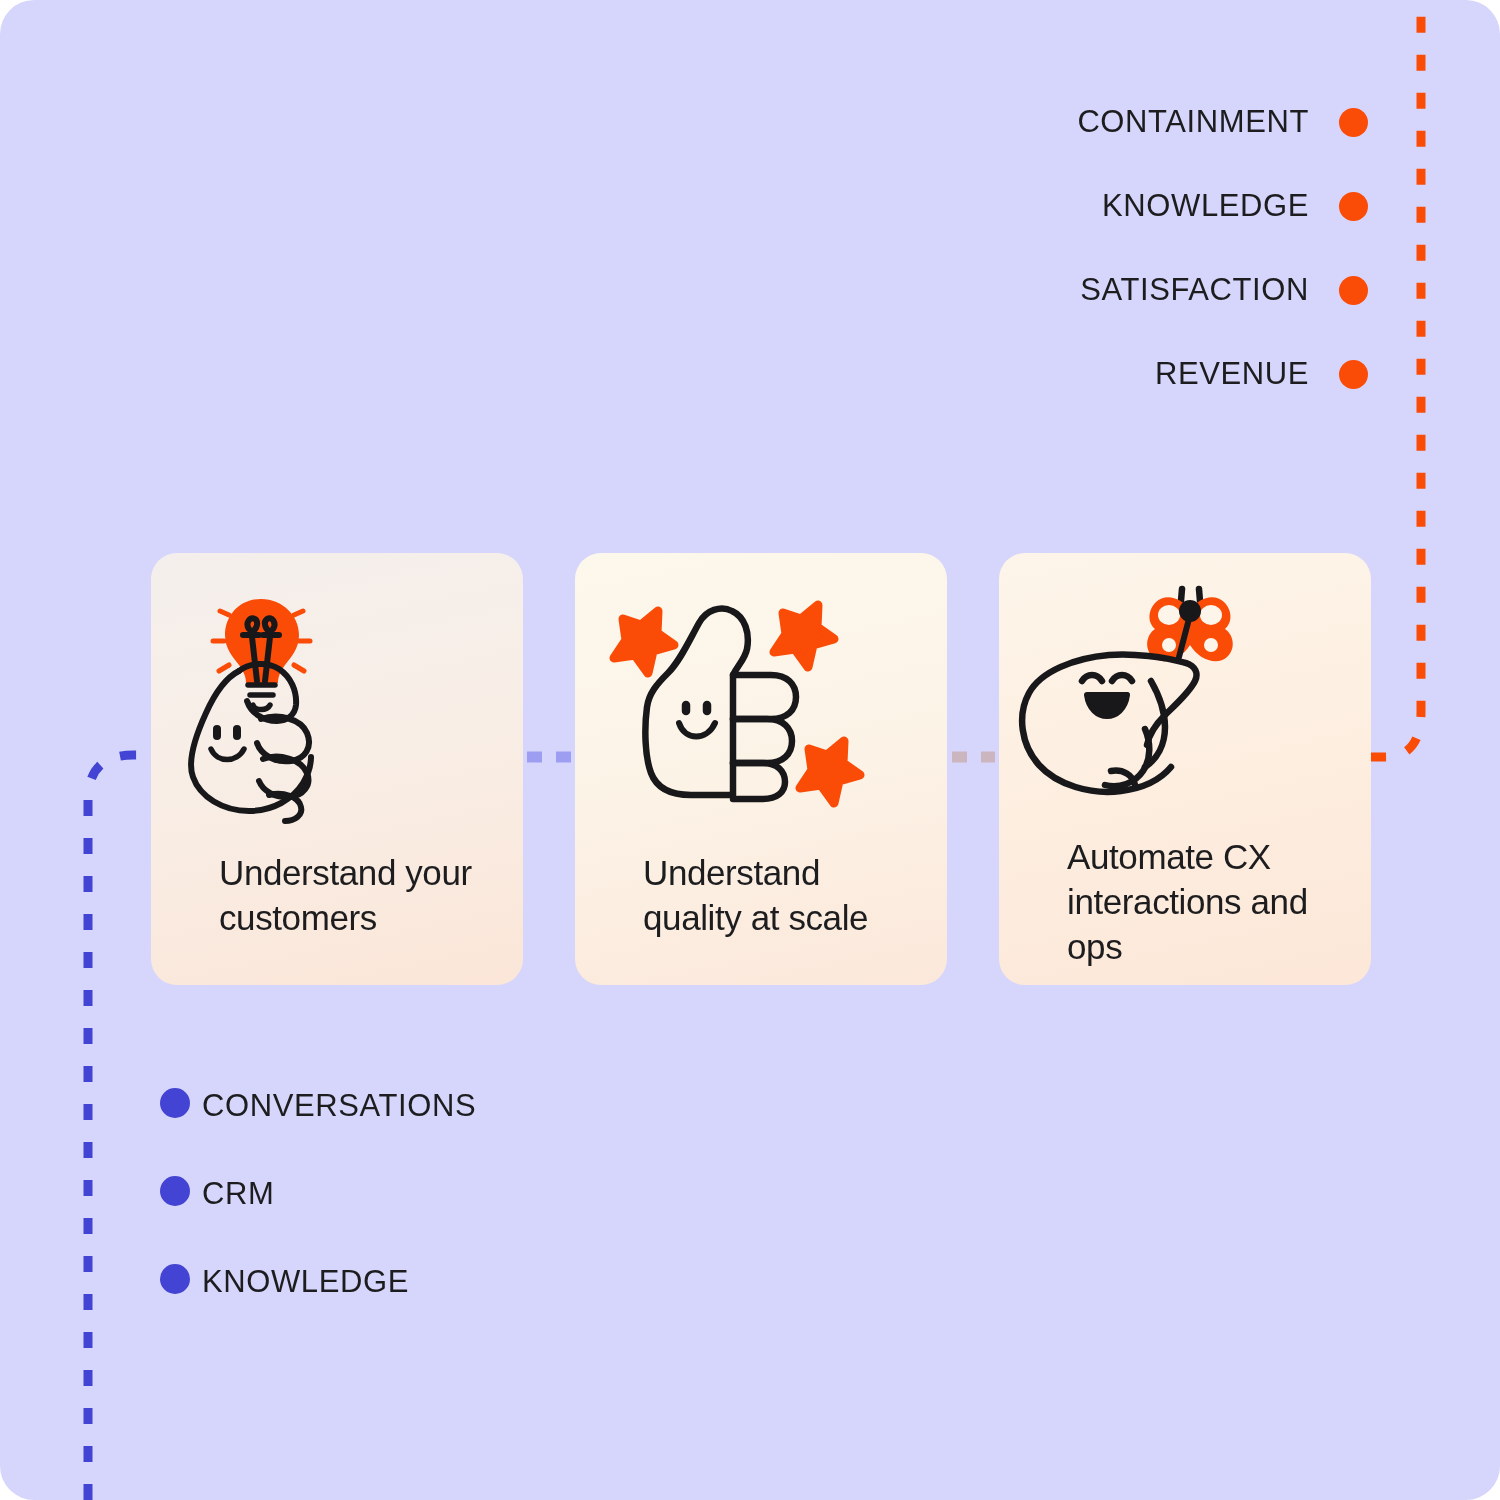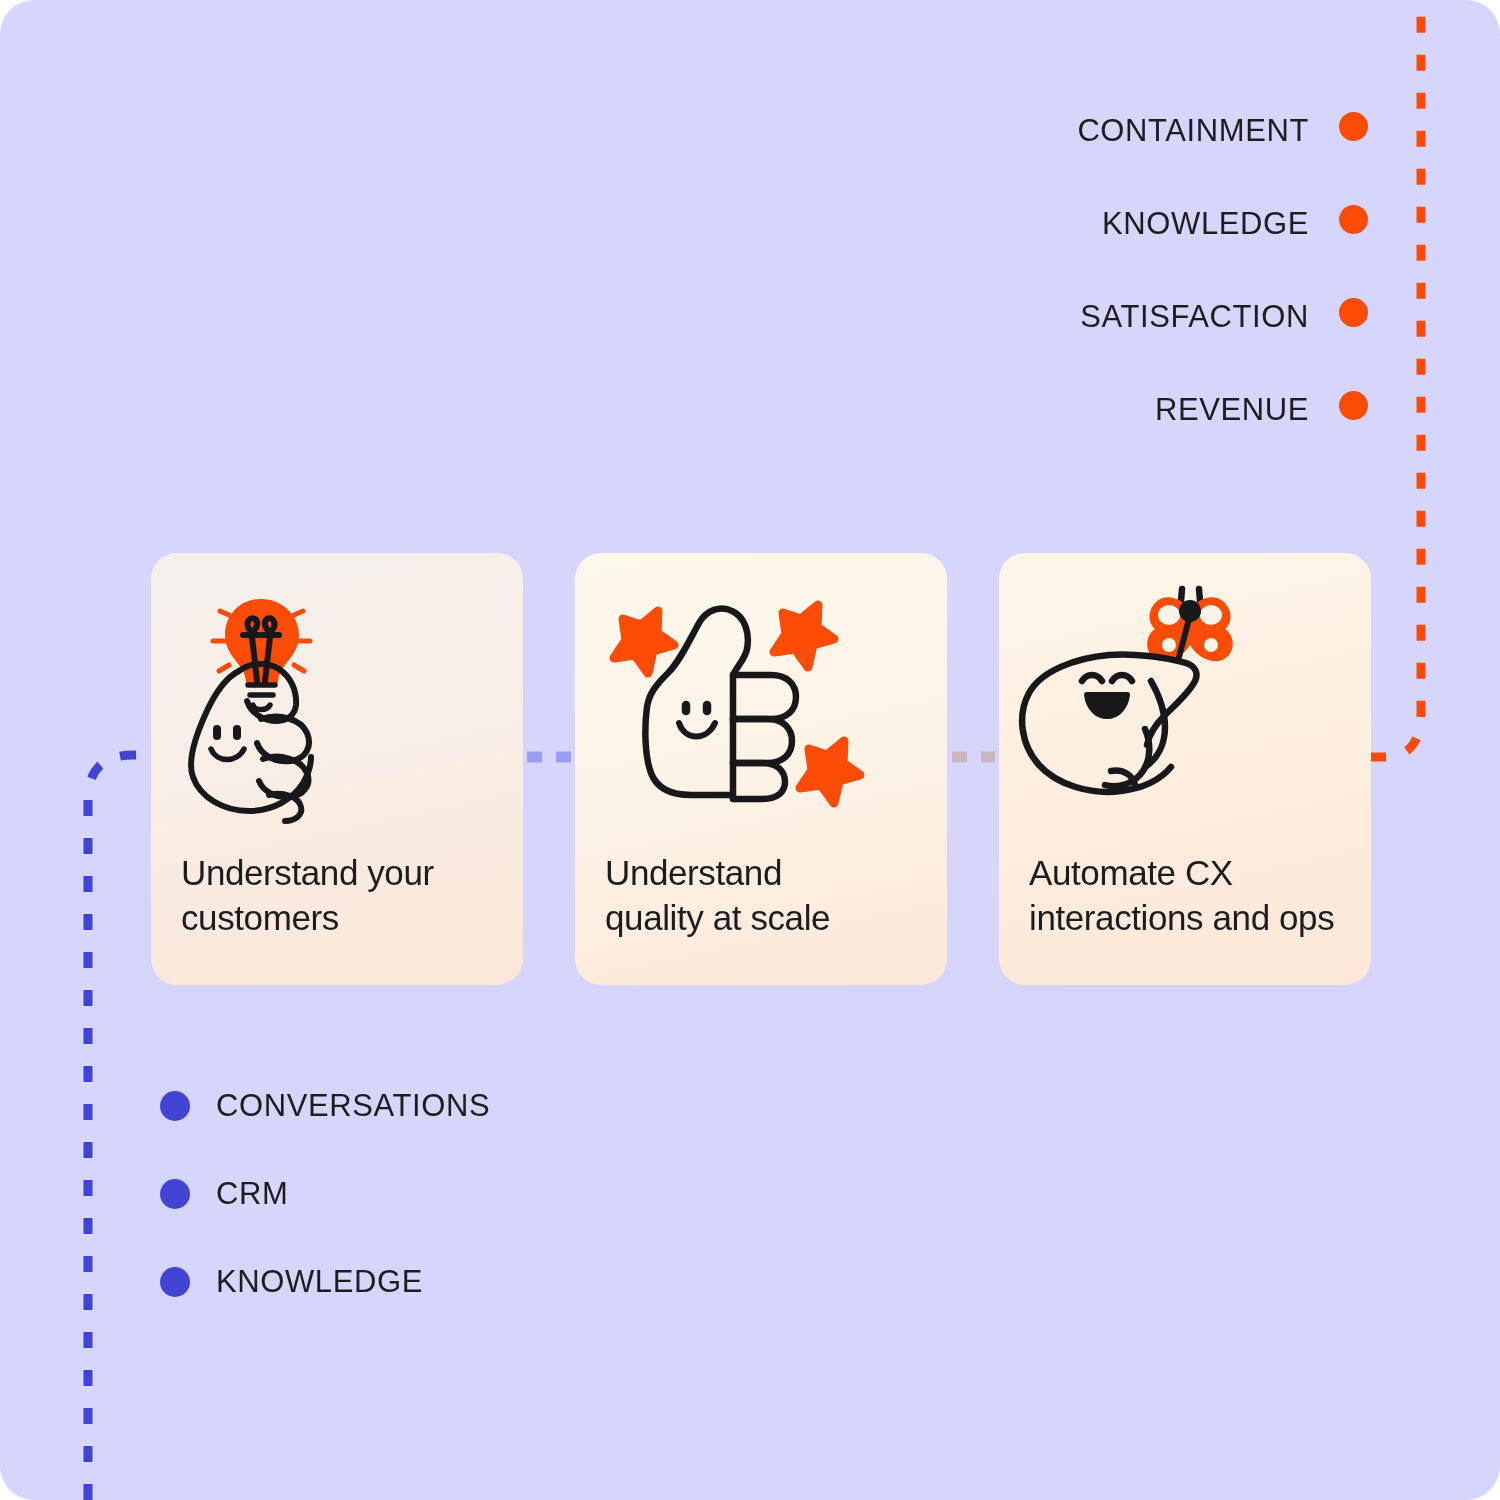--- a/index.html
+++ b/index.html
@@ -41,43 +41,41 @@
     align-items: center;
     justify-content: flex-end;
     gap: 30px;
   }
   .metric-label {
     font-size: 31px;
     letter-spacing: 0.6px;
     color: #1d1d1f;
     text-align: left;
     white-space: nowrap;
-    margin-top: 9px;
   }
   .dot-orange {
     width: 29px;
     height: 29px;
     border-radius: 50%;
     background: #fa4b07;
     flex: 0 0 auto;
   }
 
   
   .sources {
     position: absolute;
     left: 160px;
     top: 1088px;
     display: flex;
     flex-direction: column;
     gap: 52px;
   }
   .source-row {
     display: flex;
-    align-items: center;
-    gap: 26px;
+    gap: 12px;
   }
   .source-label {
     font-size: 31px;
     letter-spacing: 0.6px;
     color: #1d1d1f;
     white-space: nowrap;
   }
   .dot-blue {
     width: 30px;
     height: 30px;
@@ -114,20 +112,21 @@
   }
   .card-art svg { display: block; }
 
   .card-title {
     padding: 0 30px 44px 30px;
     font-size: 35px;
     line-height: 1.28;
     letter-spacing: -0.4px;
     color: #1d1d1f;
     font-weight: 400;
+    margin-left: 38px;
   }
 </style>
 </head>
 <body>
 
 <div class="page">
 
   <svg class="paths" viewBox="0 0 1500 1500">
 
     <path d="M 88 1500 L 88 800 Q 88 755 133 755 L 151 755" fill="none" stroke="#4343d4" stroke-width="9" stroke-dasharray="16 22" stroke-linecap="butt"></path>

